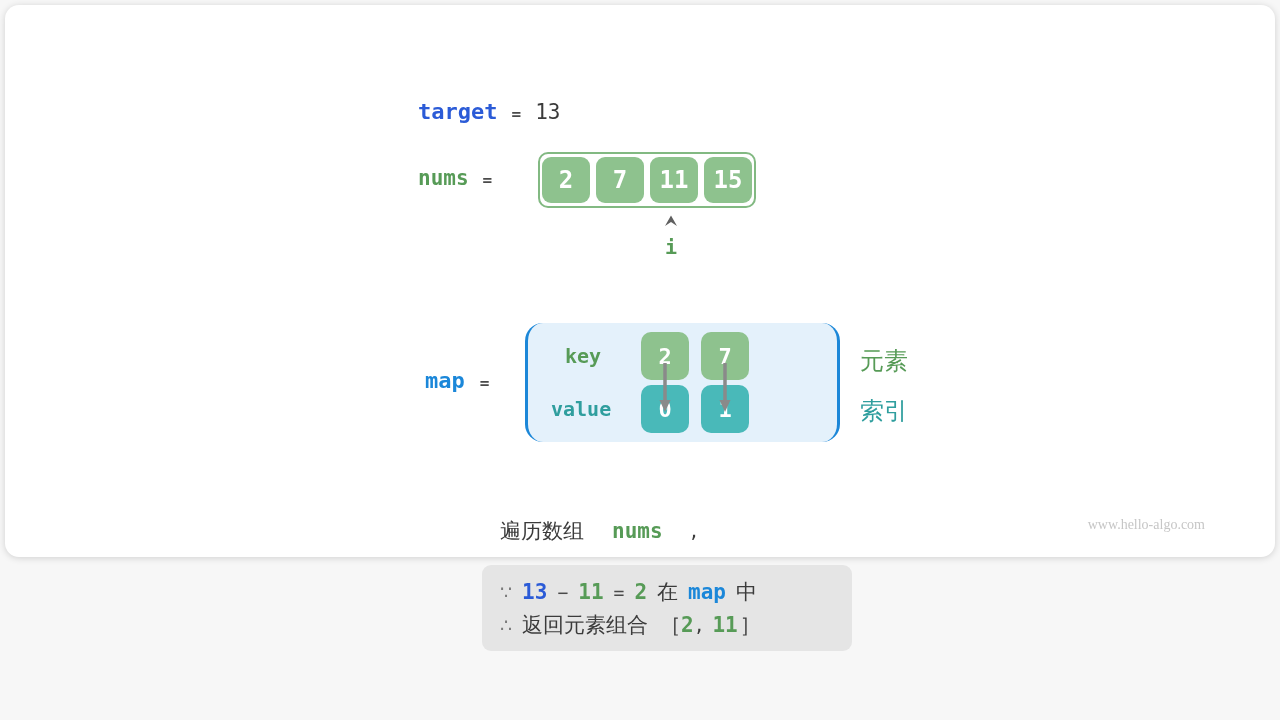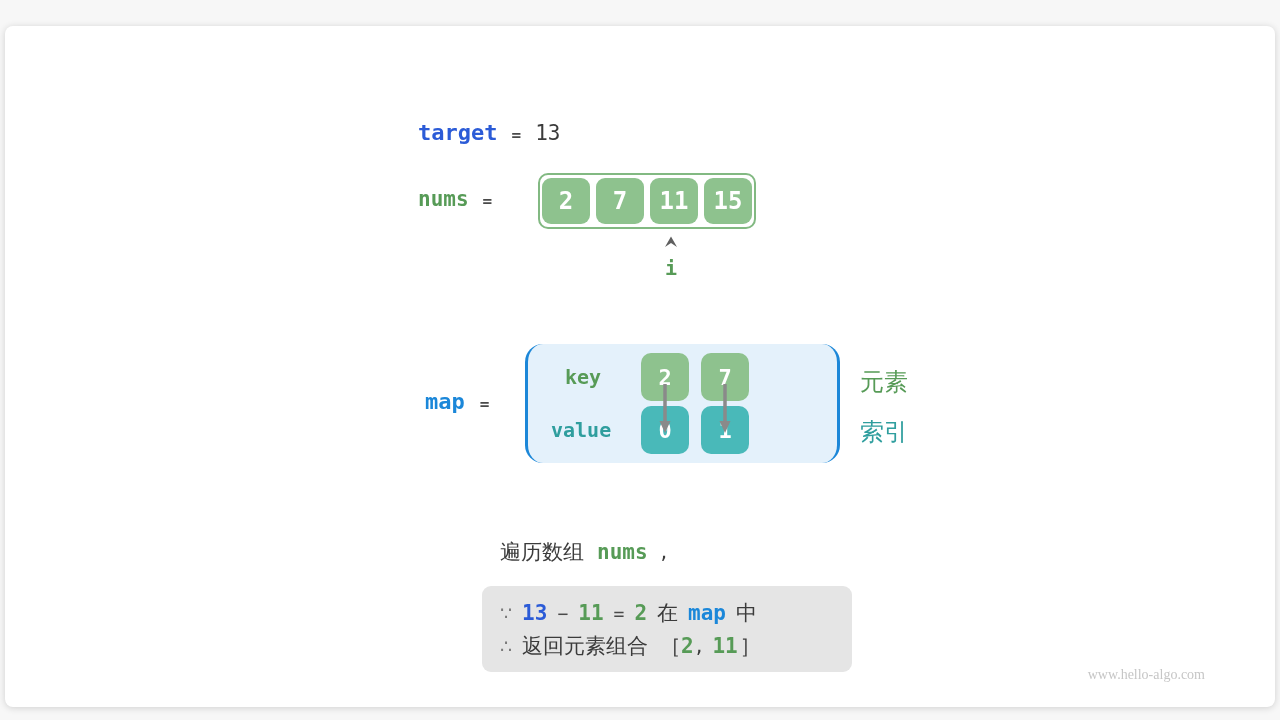--- a/index.html
+++ b/index.html
@@ -5,22 +5,22 @@
   :root {
     --royal-blue:#2b5bd7; --sky-blue:#1b87d9; --green-text:#579b57;
     --teal-text:#2f9e9e; --green-fill:#8ec28e; --green-border:#82b982;
     --teal-fill:#49b9b9; --map-bg:#e4f1fb; --note-bg:#e5e5e5;
     --ink:#3b3b3b; --arrow-gray:#8a8a8a; --footer-gray:#c6c6c6;
   }
   * { margin:0; padding:0; box-sizing:border-box; }
   html,body { width:1280px; height:720px; }
   body { background:#f7f7f7; font-family:"DejaVu Sans","Liberation Sans",sans-serif; overflow:hidden; }
   .card {
-    position:absolute; left:5px; top:5px; width:1270px; height:681px;
-    background:#ffffff; border-radius:8px; box-shadow:0 1px 7px rgba(0,0,0,.16);margin-top:21px;
+    position:absolute; left:5px; top:5px; width:1270px; height:552px;
+    background:#ffffff; border-radius:14px; box-shadow:0 1px 7px rgba(0,0,0,.16);
   }
   .abs { position:absolute; }
   .flex-base { display:flex; align-items:baseline; }
 
   
   .target-row { left:413px; top:94px; gap:14px; }
   .kw-blue-royal { font-family:"DejaVu Sans Mono","Liberation Mono",monospace; font-weight:700; font-size:22px; color:var(--royal-blue); }
   .eq-sign { font-family:"DejaVu Sans Mono","Liberation Mono",monospace; font-weight:700; font-size:16px; color:#4a4a4a; }
   .plain-num { font-family:"DejaVu Sans Mono","Liberation Mono",monospace; font-size:21px; color:var(--ink); }
 
@@ -59,21 +59,21 @@
   .kv-val { background:var(--teal-fill); }
   .key-0 { left:113px; top:9px; } .key-1 { left:173px; top:9px; }
   .val-0 { left:113px; top:62px; } .val-1 { left:173px; top:62px; }
   .map-arrows { left:0; top:0; width:315px; height:119px; pointer-events:none; }
 
   .side-label { font-weight:400; font-size:24px; }
   .side-element { left:855px; top:340px; color:var(--green-text); }
   .side-index { left:855px; top:390px; color:var(--teal-text); }
 
   
-  .caption-row { left:495px; top:512px; gap:13px; }
+  .caption-row { left:495px; top:512px; gap:28px; }
   .caption-text { font-size:21px; color:var(--ink); }
   .caption-code { font-family:"DejaVu Sans Mono","Liberation Mono",monospace; font-weight:700; font-size:21px; color:var(--green-text); }
 
   
   .note-box {
     left:477px; top:560px; width:370px; height:86px;
     background:var(--note-bg); border-radius:9px;
     padding:10px 18px; display:flex; flex-direction:column; justify-content:space-around;
   }
   .note-line { display:flex; align-items:baseline; gap:10px; font-size:21px; color:var(--ink); }

